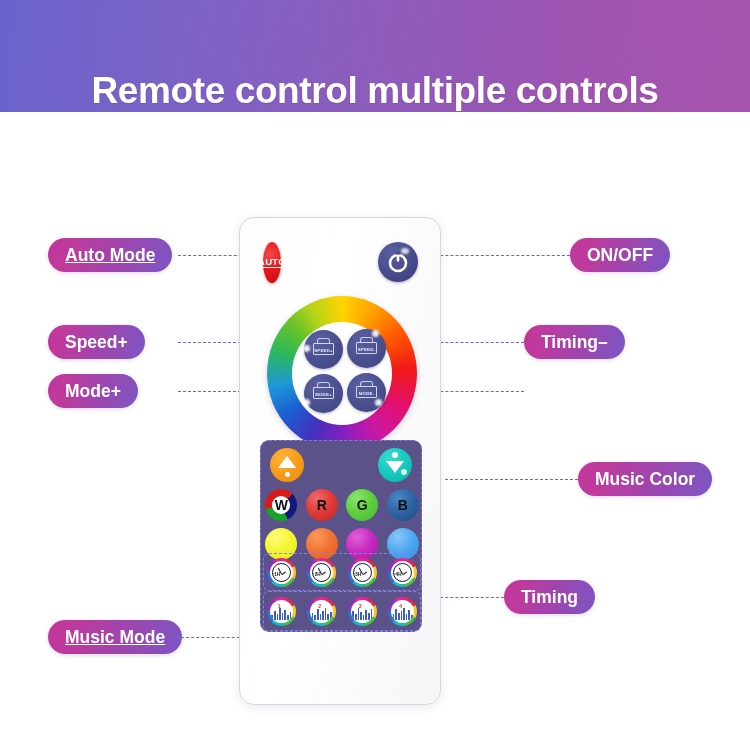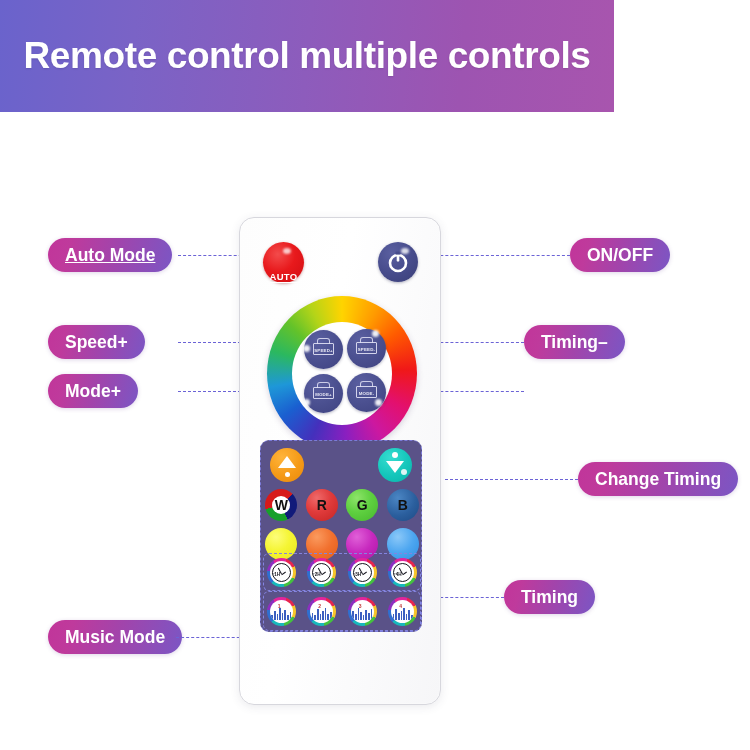--- a/index.html
+++ b/index.html
@@ -6,45 +6,45 @@
   html,body { width:750px; height:750px; }
   body {
     font-family: "Liberation Sans", sans-serif;
     background:#ffffff;
     position:relative;
     overflow:hidden;
   }
 
   
   #header{
-    position:absolute; left:0; top:0; width:614px; height:112px;
+    position:absolute; left:0; top:0; width:750px; height:112px;
     background:linear-gradient(95deg,#6a63cc 0%,#7a63c6 22%,#8d5cbc 50%,#9d54b1 75%,#a855ae 100%);
-    display:flex; align-items:center; justify-content:center;
+    display:flex; align-items:flex-end; justify-content:center;
   }
   #header-title{
     color:#ffffff; font-size:37px; font-weight:bold; letter-spacing:-0.4px;
     white-space:nowrap; text-shadow:0 1px 2px rgba(0,0,0,.12);
   }
 
   
   #stage{ position:absolute; left:0; top:112px; width:750px; height:638px; background:#fff; }
 
   
   #remote{
     position:absolute; left:239px; top:105px; width:202px; height:488px;
     background:linear-gradient(100deg,#fdfdfd 0%,#ffffff 40%,#f6f6f8 100%);
     border:1px solid #d7d7dd; border-radius:15px;
     box-shadow:0 2px 10px rgba(60,60,90,.10), inset 0 0 2px #fff;
   }
 
   
   #btn-auto{
-    position:absolute; left:23px; top:24px; width:41px; height:41px; border-radius:50%;
+    position:absolute; left:23px; top:24px; width:18px; height:41px; border-radius:50%;
     background:radial-gradient(circle at 36% 30%, #f34b4b 0%, #e8191c 45%, #cf0d12 100%);
-    display:flex; align-items:flex-end; justify-content:center;
+    display:flex; align-items:center; justify-content:center;
     box-shadow:0 1px 3px rgba(120,0,0,.35);
   }
   #btn-auto span{
     color:#fff; font-size:9.5px; font-weight:bold; letter-spacing:.3px;
     border-bottom:1.4px solid #fff; padding-bottom:.5px; line-height:1;
   }
   #auto-glint{
     position:absolute; left:20px; top:6px; width:8px; height:6px; border-radius:50%;
     background:rgba(255,255,255,.75); filter:blur(1.2px);
   }
@@ -178,21 +178,21 @@
   }
   .pill.left{ background:linear-gradient(105deg,#c1359a 0%,#bf3a9c 18%,#a244ab 52%,#7b56c4 100%); }
   .pill.right{ background:linear-gradient(105deg,#c1359a 0%,#bf3a9c 18%,#a244ab 52%,#7b56c4 100%); }
 
   .dash{ position:absolute; height:0; border-top:1.6px dashed #6b63d6; }
   .vdash{ position:absolute; width:0; border-left:1.6px dashed #6b63d6; }
 
   #pill-auto{ left:48px; top:126px;text-decoration:underline; }
   #pill-speedp{ left:48px; top:213px; }
   #pill-modep{ left:48px; top:262px; }
-  #pill-music{ left:48px; top:508px; }
+  #pill-music{ left:48px; top:508px;text-decoration:underline; }
   #pill-onoff{ left:570px; top:126px; }
   #pill-speedm{ left:524px; top:213px; }
   #pill-modem{ left:524px; top:262px; }
   #pill-change{ left:578px; top:350px; }
   #pill-timing{ left:504px; top:468px; }
 
   #d-auto{ left:178px; top:143px; width:84px; }
   #d-speedp{ left:178px; top:230px; width:98px; }
   #d-modep{ left:178px; top:279px; width:98px; }
   #d-music{ left:176px; top:525px; width:84px; }
@@ -225,21 +225,21 @@
     <span>Music Mode</span>
   </div>
 
   <div class="pill right" id="pill-onoff">
     <span>ON/OFF</span>
   </div>
   <div class="pill right" id="pill-speedm">
     <span>Timing–</span>
   </div>
   <div class="pill right" id="pill-change">
-    <span>Change Timing</span>
+    <span>Music Color</span>
   </div>
   <div class="pill right" id="pill-timing">
     <span>Timing</span>
   </div>
 
   <div class="dash" id="d-auto"></div>
   <div class="dash" id="d-speedp"></div>
   <div class="dash" id="d-modep"></div>
   <div class="dash" id="d-music"></div>
   <div class="dash" id="d-onoff"></div>

